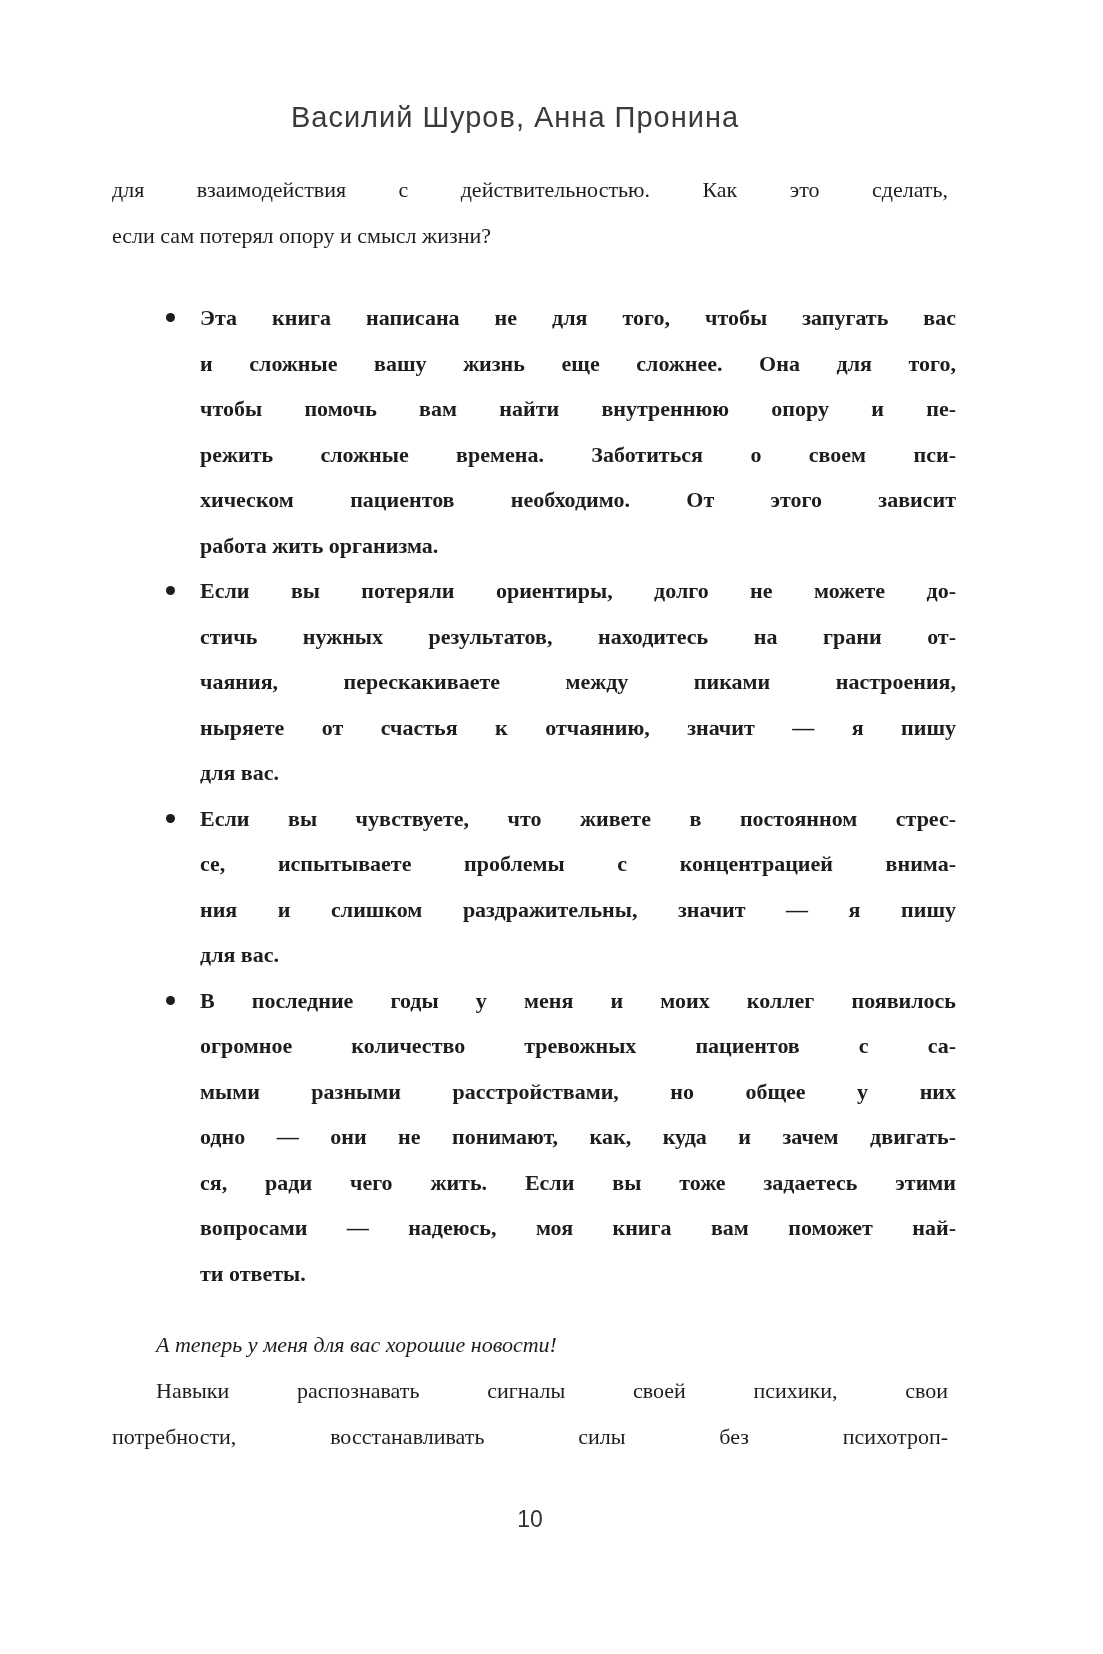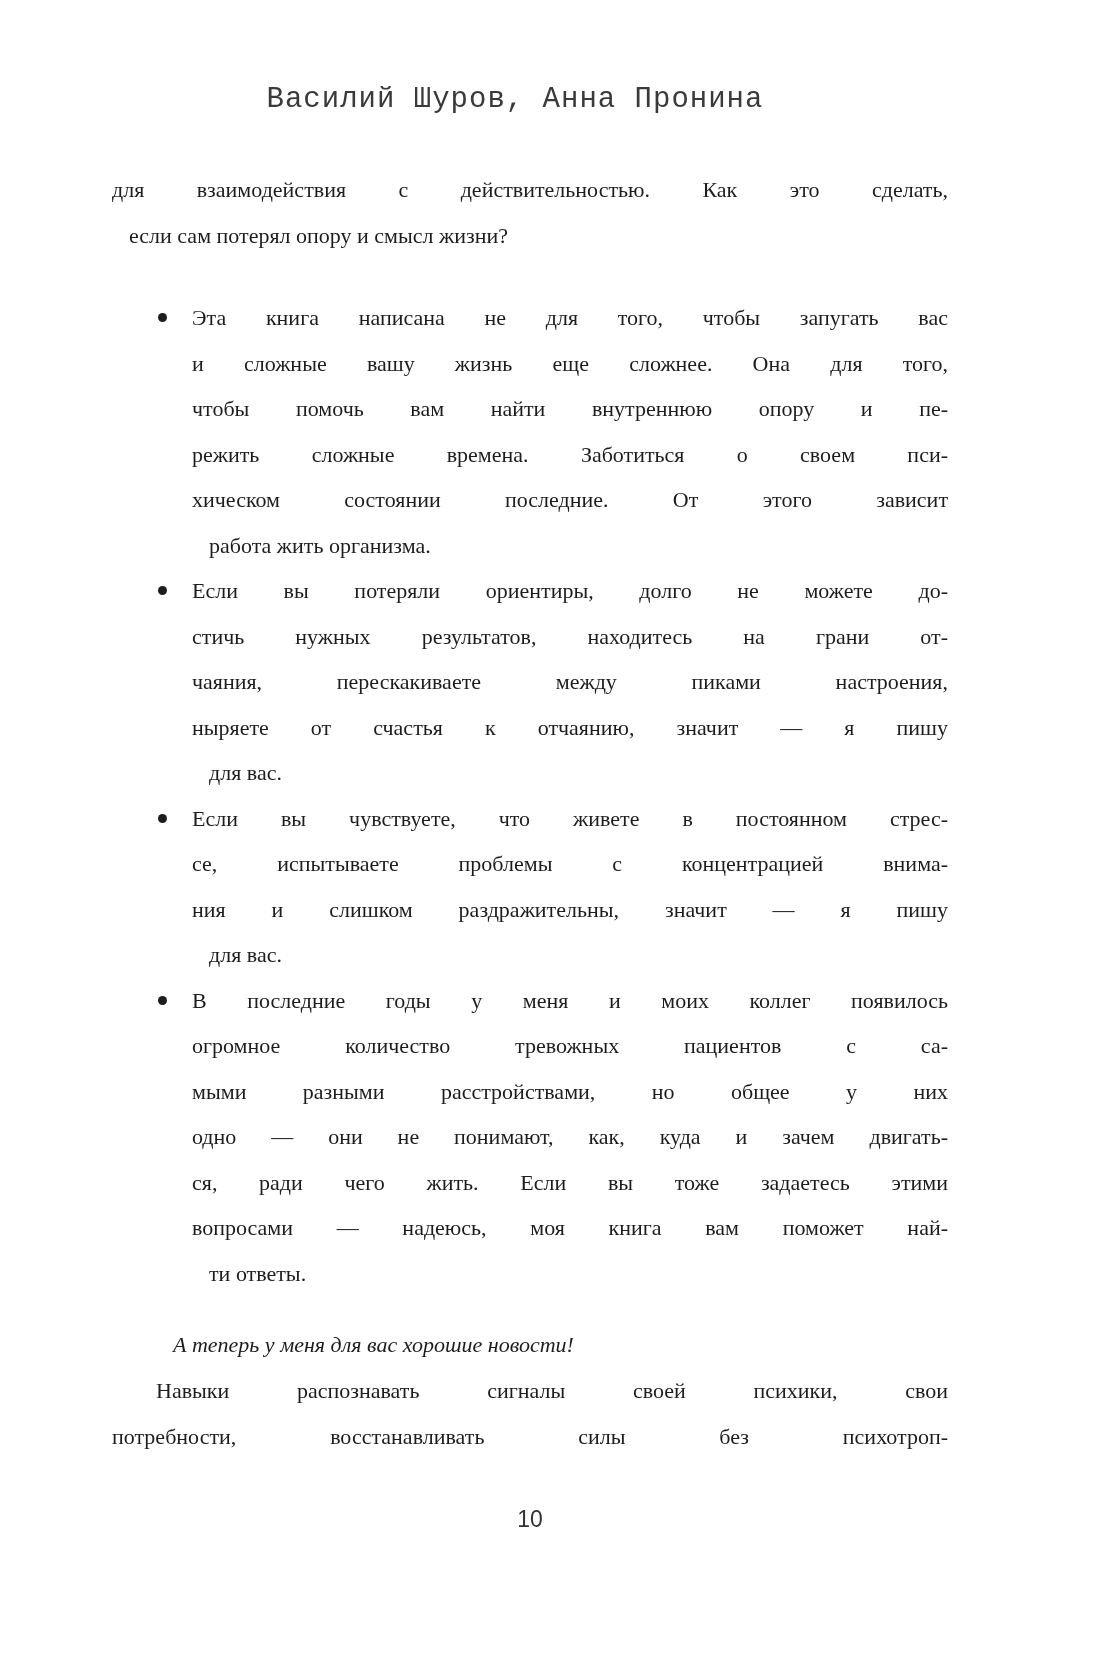--- a/index.html
+++ b/index.html
@@ -16,50 +16,49 @@
     width: 1103px; height: 1654px;
     background: #ffffff;
   }
   .column {
     position: absolute;
     left: 112px; top: 0;
     width: 836px; height: 1654px;
   }
   .running-header {
     position: absolute;
-    top: 83px; left: 0; width: 836px;
+    top: 101px; left: 0; width: 836px;
     text-align: center;
     transform: translateX(-15px);
-    font-family: Liberation Mono, monospace;
+    font-family: Liberation Sans, sans-serif;
     font-size: 29px;
     font-weight: 400;
     letter-spacing: 1px;
     color: #3a3a3a;
   }
   .body-text {
     font-size: 22px;
     line-height: 45.5px;
     color: #1d1d1d;
   }
   .tline {
     text-align: justify;
     text-align-last: justify;
     white-space: nowrap;
   }
   .tline-end {
     text-align-last: left;
-    margin-left: 17px;
   }
   .intro-paragraph {
     position: absolute;
     top: 167px; left: 0; width: 836px;
   }
   .bullet-list {
     position: absolute;
-    top: 295px; left: 0; width: 836px;
+    top: 295px; left: 8px; width: 836px; font-weight: bold;
   }
   .bullet-item { position: relative; }
   .bullet-dot {
     position: absolute;
     left: 46px; top: 18px;
     width: 9px; height: 9px;
     border-radius: 50%;
     background: #1d1d1d;
   }
   .bullet-text {
@@ -99,21 +98,21 @@
 
     <div class="bullet-list body-text">
 
       <div class="bullet-item">
         <span class="bullet-dot"></span>
         <div class="bullet-text">
             <div class="tline">Эта книга написана не для того, чтобы запугать вас</div>
             <div class="tline">и сложные вашу жизнь еще сложнее. Она для того,</div>
             <div class="tline">чтобы помочь вам найти внутреннюю опору и пе-</div>
             <div class="tline">режить сложные времена. Заботиться о своем пси-</div>
-            <div class="tline">хическом состоянии последние. От этого зависит</div>
+            <div class="tline">хическом пациентов необходимо. От этого зависит</div>
             <div class="tline tline-end">работа жить организма.</div>
           </div>
       </div>
 
       <div class="bullet-item">
         <span class="bullet-dot"></span>
         <div class="bullet-text">
             <div class="tline">Если вы потеряли ориентиры, долго не можете до-</div>
             <div class="tline">стичь нужных результатов, находитесь на грани от-</div>
             <div class="tline">чаяния, перескакиваете между пиками настроения,</div>

